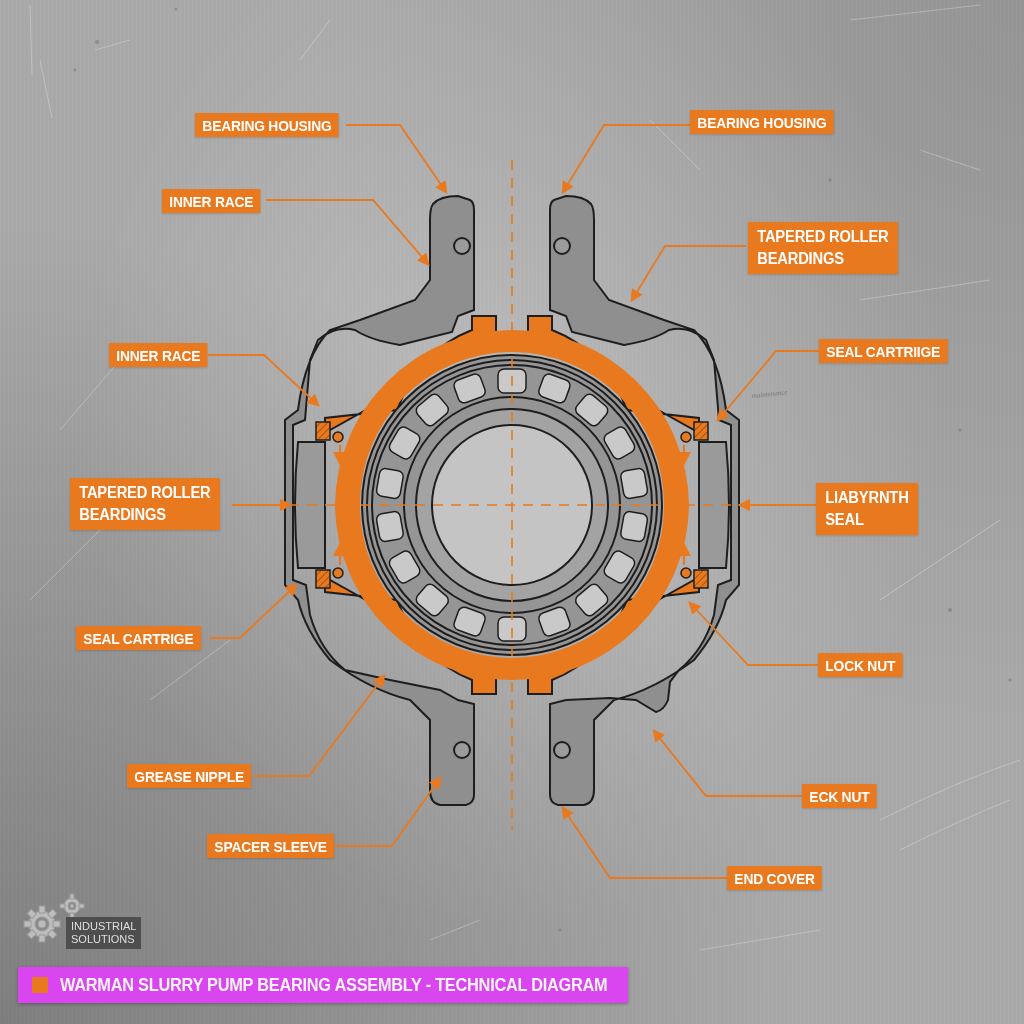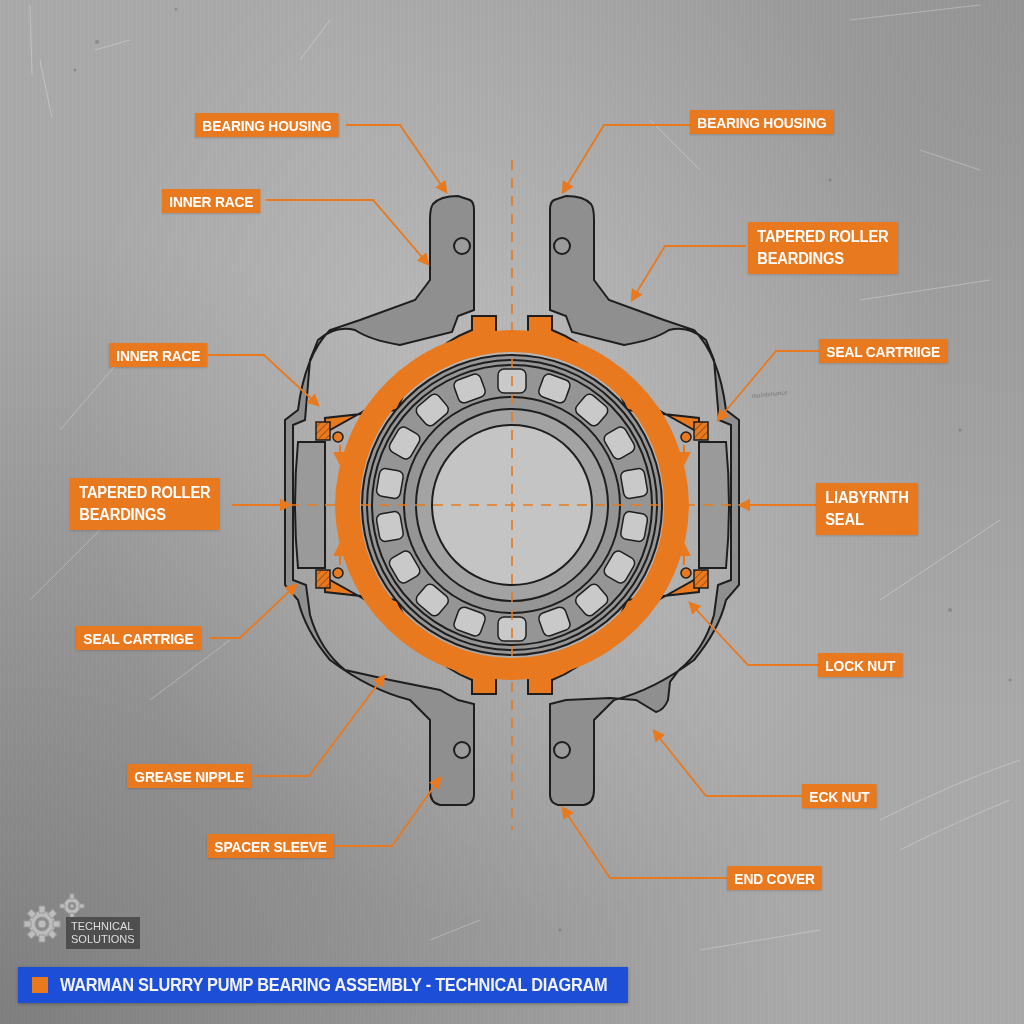--- a/index.html
+++ b/index.html
@@ -13,21 +13,21 @@
     font-family:"Liberation Sans", sans-serif;}
   .scratches{position:absolute;inset:0;pointer-events:none;}
   .diagram{position:absolute;left:0;top:0;width:1024px;height:1024px;}
   .label{position:absolute;background:#e8791f;color:#fff;font-family:"Liberation Sans", sans-serif;
     font-weight:bold;font-size:15px;line-height:19px;padding:3px 8px 2px 8px;letter-spacing:-0.2px;
     transform:scaleX(0.92);transform-origin:left top;white-space:nowrap;box-shadow:0 1px 2px rgba(0,0,0,0.15);}
   .label.two{white-space:pre-line;line-height:22px;padding:4px 10px 4px 10px;font-size:16px;}
   .logo{position:absolute;left:22px;top:892px;width:130px;height:60px;}
   .logo-text{position:absolute;left:66px;top:917px;background:#4a4a4a;color:#e5e5e5;font-size:11px;line-height:13px;
     padding:3px 5px;font-family:"Liberation Sans", sans-serif;white-space:pre-line;opacity:0.92;}
-  .footer{position:absolute;left:18px;top:967px;width:610px;height:36px;background:#1d4ed8;display:flex;align-items:center;
+  .footer{position:absolute;left:18px;top:967px;width:610px;height:36px;background:#d946ef;display:flex;align-items:center;
     box-shadow:0 1px 3px rgba(0,0,0,0.3);}
   .footer-sq{width:16px;height:16px;background:#e8791f;margin-left:14px;margin-right:12px;flex:none;}
   .footer-title{color:#f2f2f2;font-weight:bold;font-size:19px;letter-spacing:-0.3px;white-space:nowrap;
     transform:scaleX(0.86);transform-origin:left center;}
 </style>
 </head>
 <body>
 
 <svg class="scratches" width="1024" height="1024" viewBox="0 0 1024 1024">
   <g stroke="#ffffff" stroke-opacity="0.28" stroke-width="1" fill="none">
@@ -224,19 +224,19 @@
       <circle r="8"></circle>
       <rect x="-2" y="-12" width="4" height="5"></rect>
         <rect x="-2" y="7" width="4" height="5"></rect>
       <rect x="-12" y="-2" width="5" height="4"></rect>
         <rect x="7" y="-2" width="5" height="4"></rect>
       <circle r="4" fill="#8a8a8a"></circle>
         <circle r="2" fill="#bdbdbd"></circle>
     </g>
   </g>
 </svg>
-<div class="logo-text">TECHNICAL
+<div class="logo-text">INDUSTRIAL
 SOLUTIONS</div>
 
 <div class="footer">
   <div class="footer-sq"></div>
   <div class="footer-title">WARMAN SLURRY PUMP BEARING ASSEMBLY - TECHNICAL DIAGRAM</div>
 </div>
 
 </body></html>

